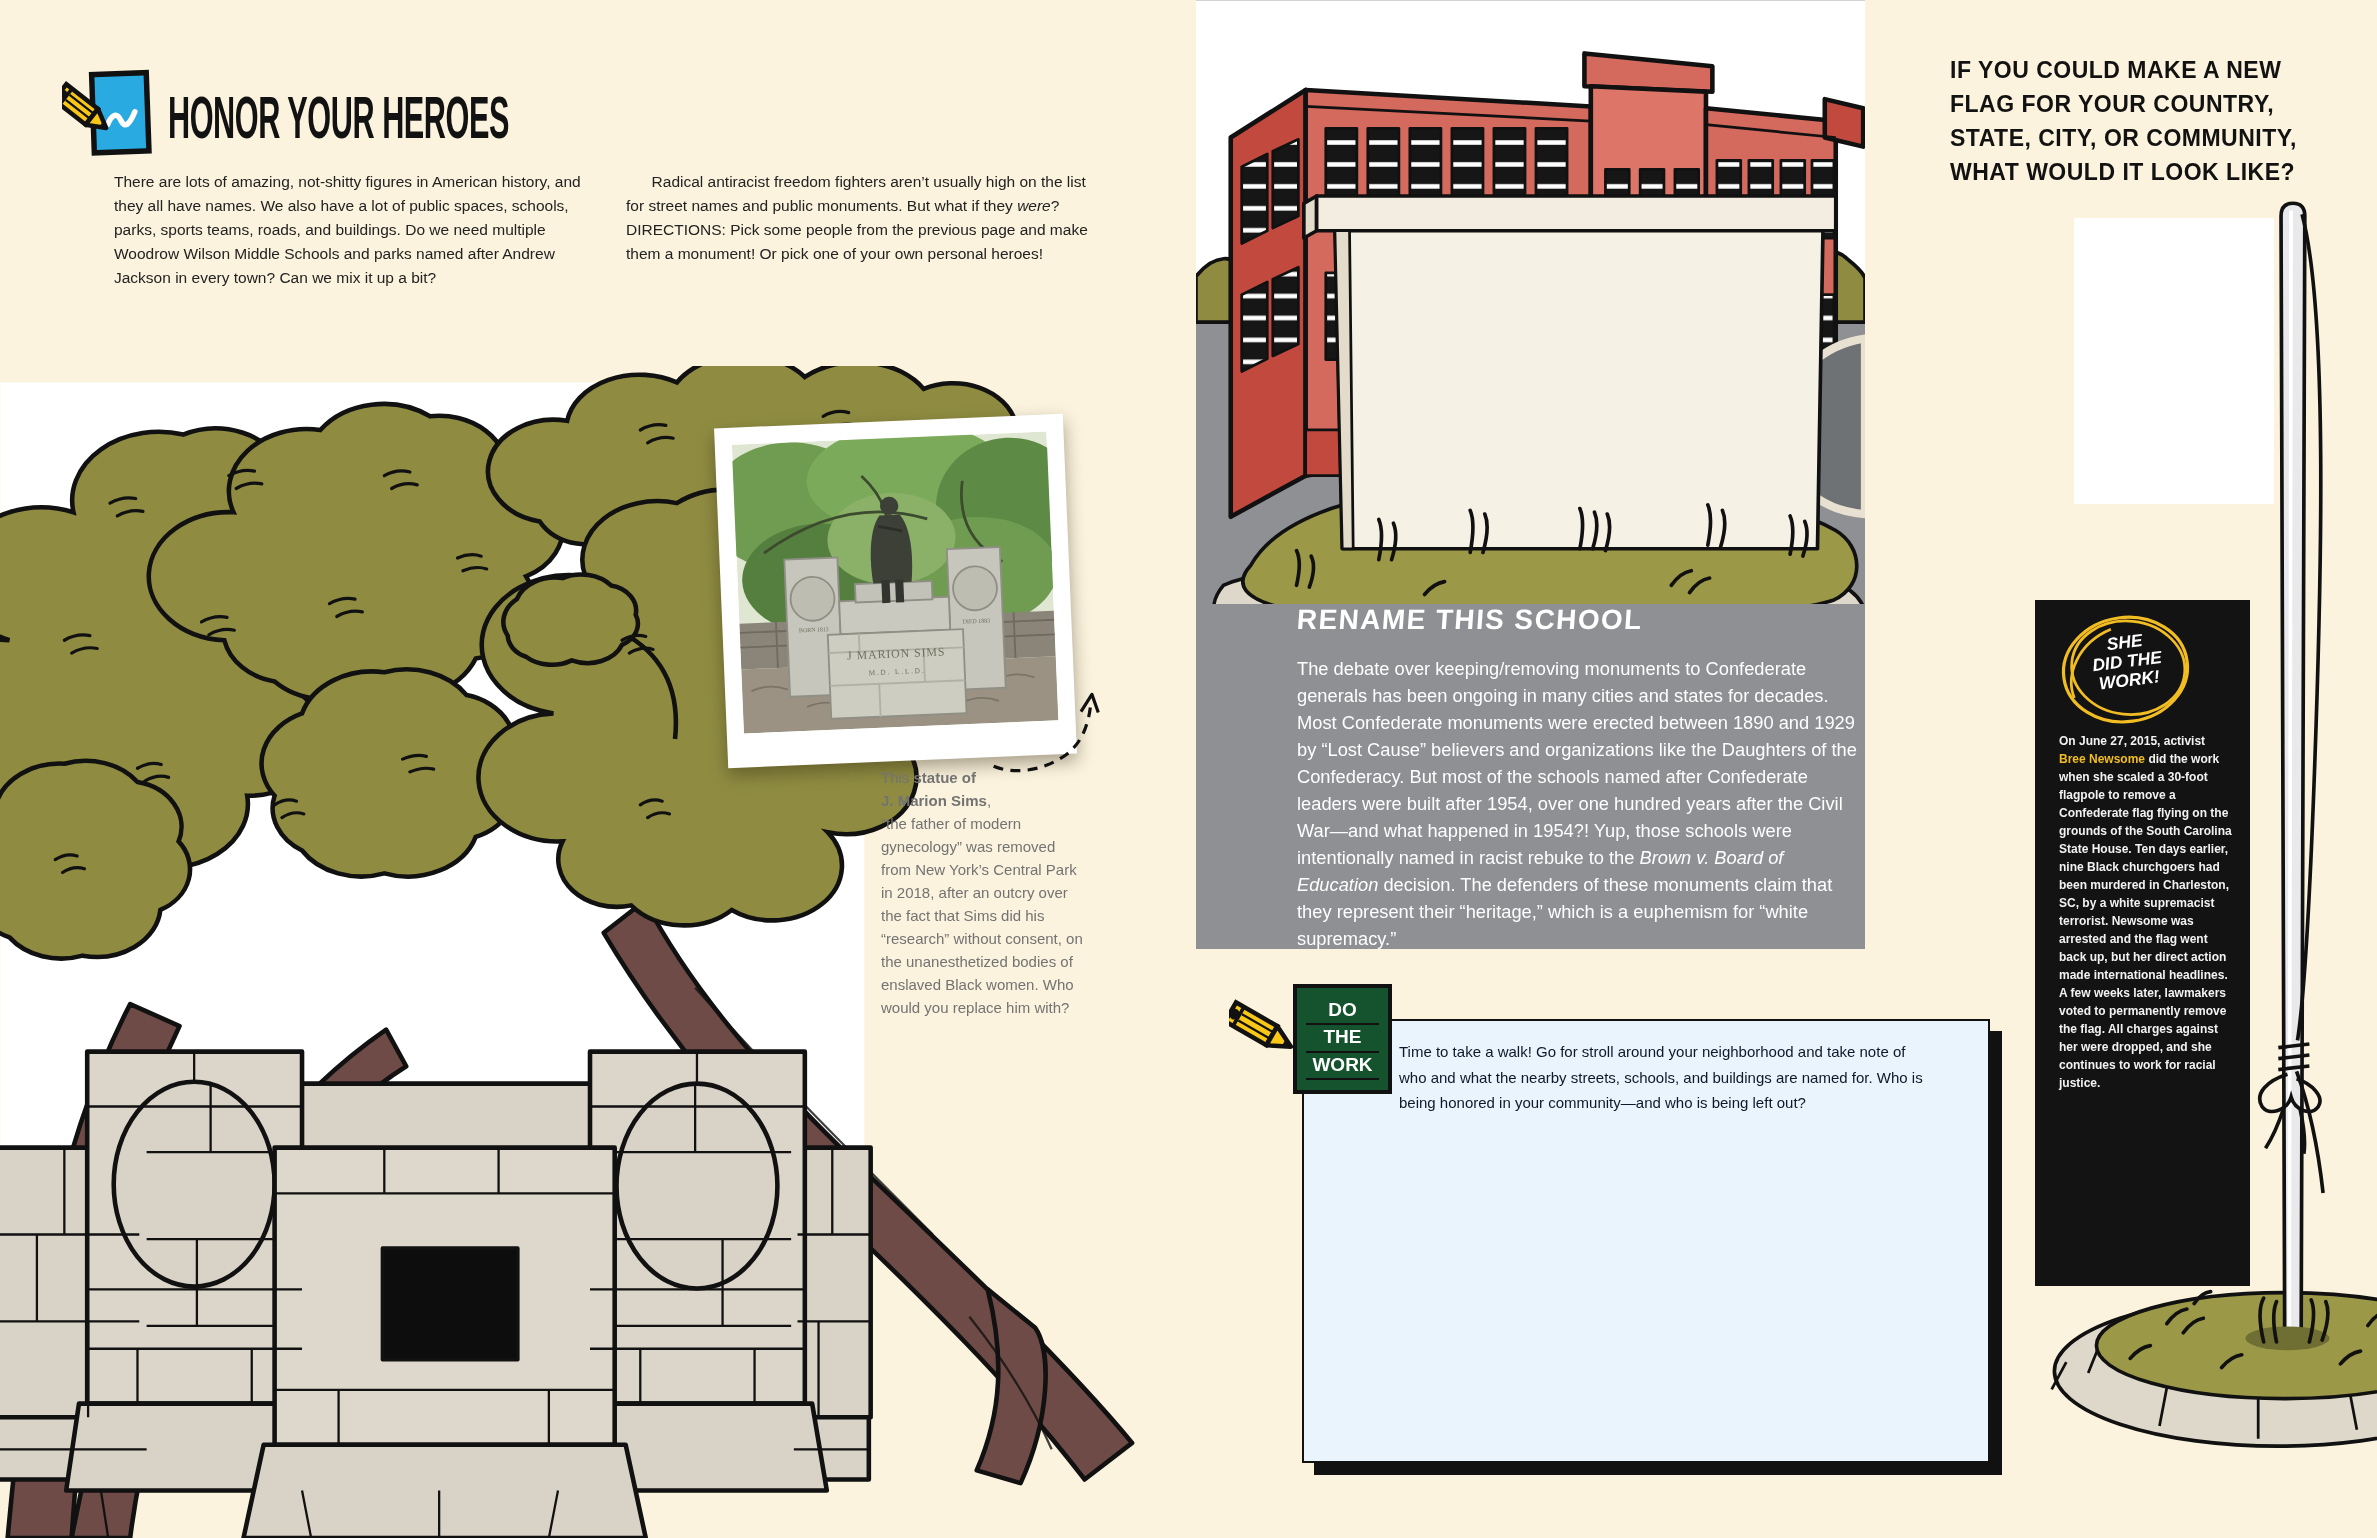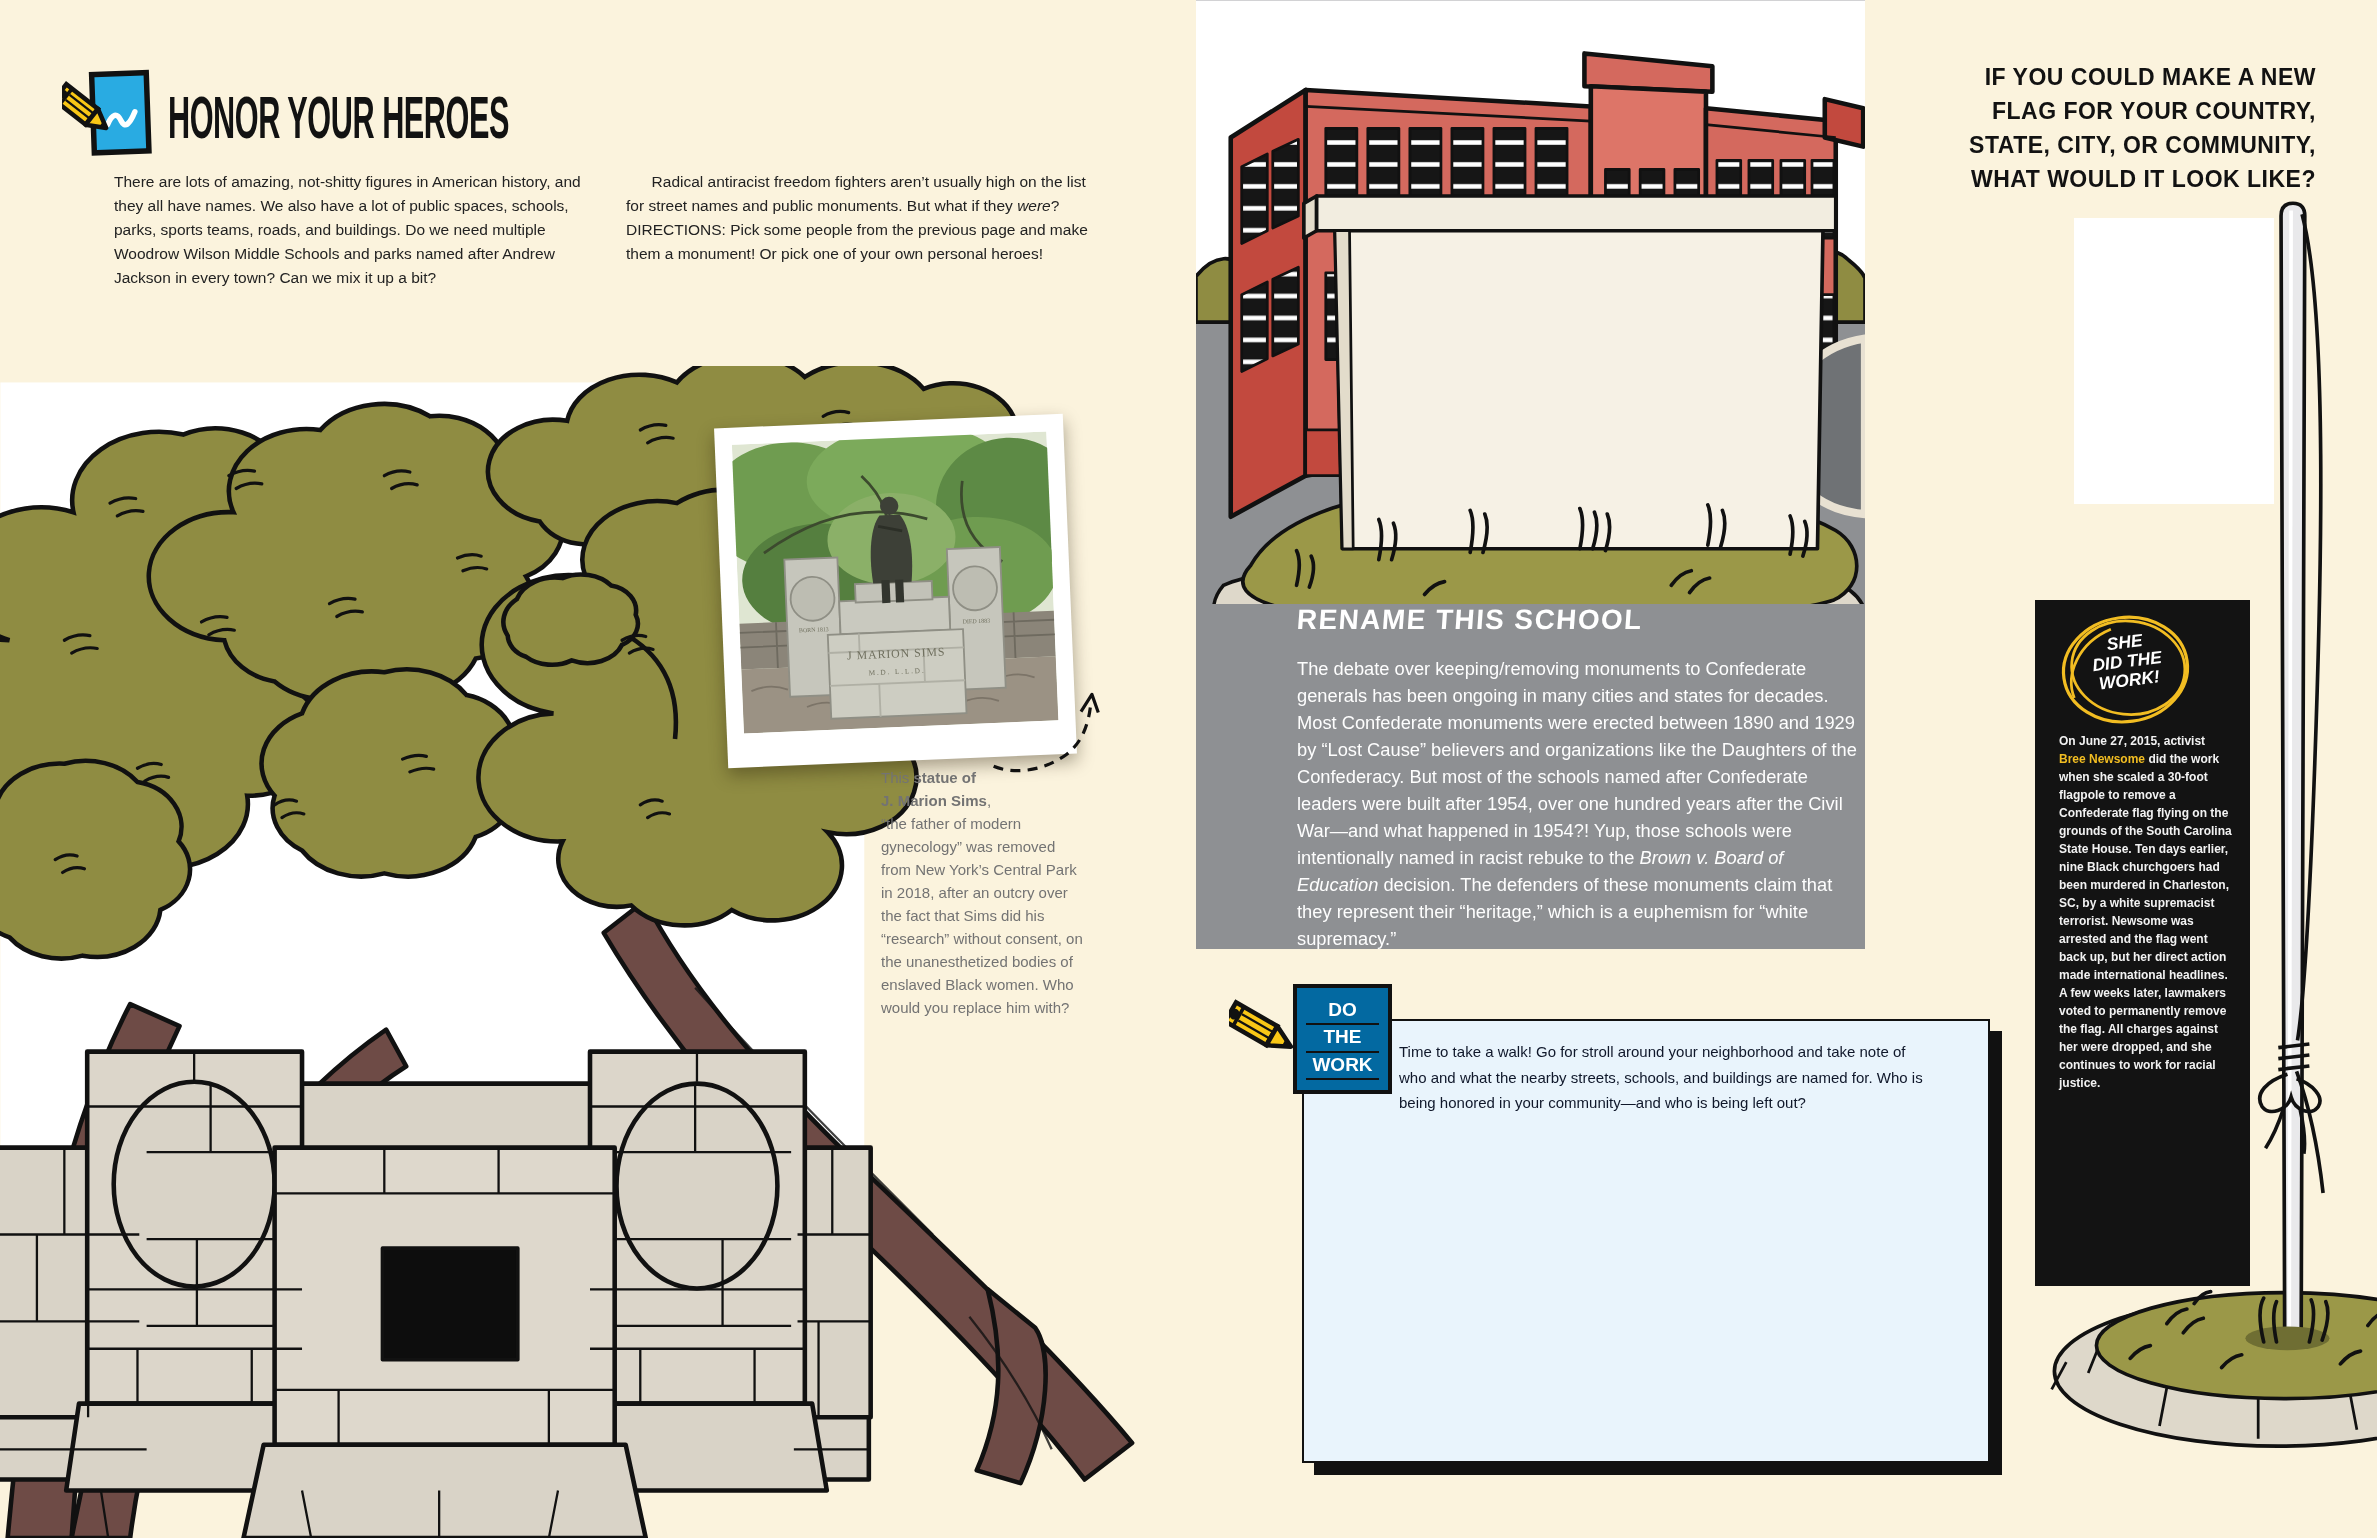--- a/index.html
+++ b/index.html
@@ -37,30 +37,30 @@
   
   #school-block{left:1196px;top:0;width:669px;height:949px;background:#8e9093;}
   #rename-heading{left:1297px;top:604px;width:549px;color:#fff;font-weight:800;font-size:28px;
                   letter-spacing:1.4px;transform:skewX(-4deg);}
   #rename-body{left:1297px;top:655px;width:560px;color:#fefefe;font-size:18.3px;line-height:27px;}
 
   
   #dtw-panel{left:1302px;top:1019px;width:688px;height:444px;background:#e9f4fc;
              border:2.7px solid #111;box-sizing:border-box;box-shadow:12px 12px 0 0 #111;}
   #dtw-body{left:1399px;top:1039px;width:538px;font-size:15px;line-height:25.6px;color:#0f172a;}
-  #dtw-badge{left:1293px;top:984px;width:99px;height:110px;background:#0369a1;border:4.6px solid #111;
+  #dtw-badge{left:1293px;top:984px;width:99px;height:110px;background:#14532d;border:4.6px solid #111;
              box-sizing:border-box;display:flex;flex-direction:column;justify-content:center;
              align-items:center;padding:3.7px 9.1px;}
   #dtw-badge span{display:block;width:100%;text-align:center;color:#fff;font-weight:800;
                   font-size:19px;line-height:1.25;border-bottom:2.7px solid #111;padding-bottom:1.8px;}
   #dtw-pencil{left:1229px;top:977px;width:110px;height:101px;}
 
   
-  #flag-heading{left:1950px;top:60px;width:366px;font-size:23px;font-weight:800;line-height:34px;
-                letter-spacing:0.5px;color:#121212;text-align:right;}
+  #flag-heading{left:1950px;top:53px;width:366px;font-size:23px;font-weight:800;line-height:34px;
+                letter-spacing:0.5px;color:#121212;}
   #flag-box{left:2074px;top:218px;width:200px;height:286px;background:#ffffff;}
 
   
   #flagpole{left:2048px;top:183px;width:329px;height:1298px;}
 
   
   #shedid-box{left:2035px;top:600px;width:215px;height:686px;background:#131313;}
   #shedid-badge{left:2056px;top:611px;width:139px;height:119px;}
   #shedid-badge-text{left:2076px;top:633px;width:102px;color:#fff;font-weight:800;font-style:italic;
                      font-size:17.4px;line-height:19px;text-align:center;transform:rotate(-7deg);}

